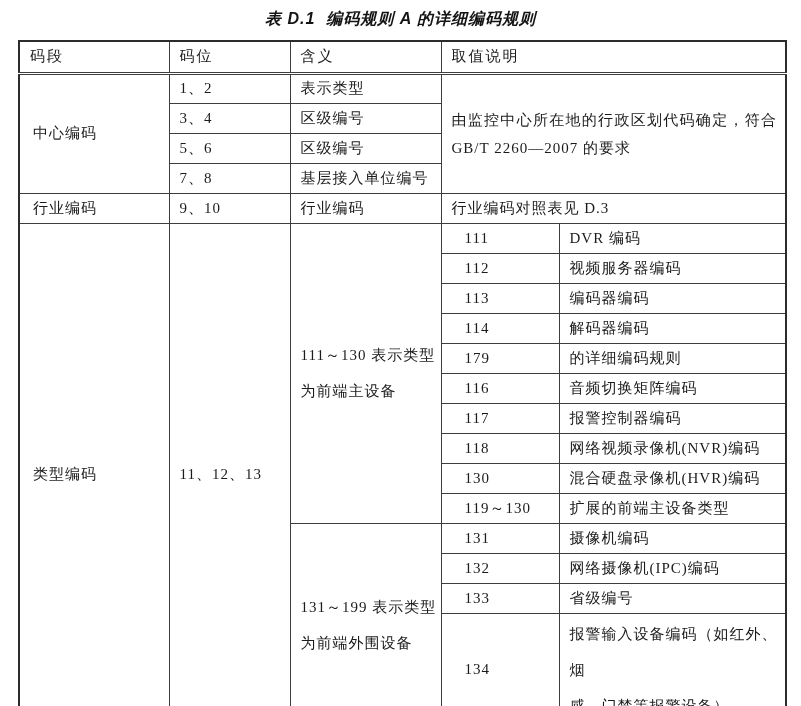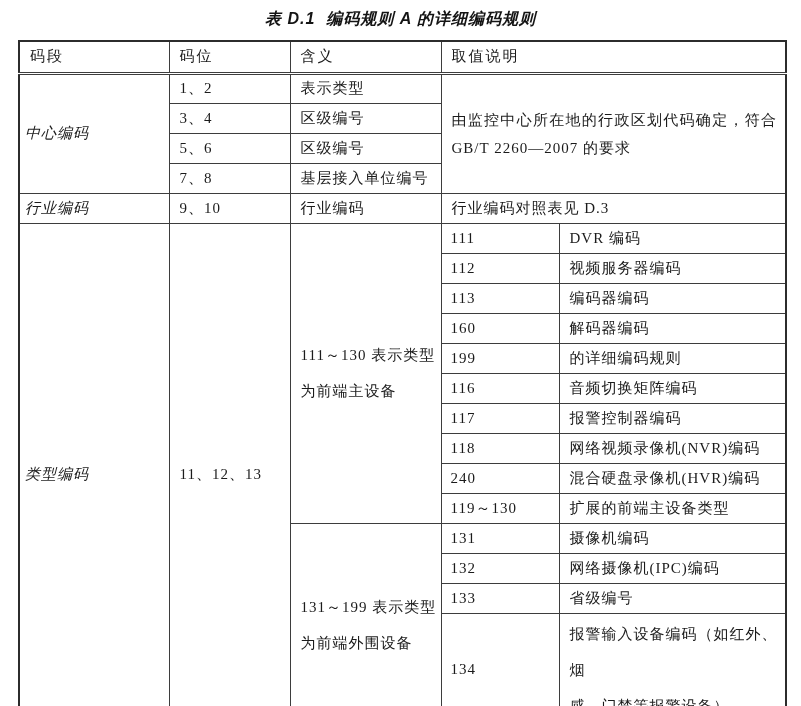--- a/index.html
+++ b/index.html
@@ -31,23 +31,23 @@
     vertical-align:middle;text-align:left;
     overflow:hidden;
   }
   thead tr{height:32px;}
   tbody tr{height:30px;}
   tbody tr.tall{height:62px;}
   th{
     font-weight:normal;text-align:left;letter-spacing:2px;
     border-bottom:3px double #3d3d3d;
   }
-  td.cell-seg{padding-left:5px;font-style:italic;}
+  td.cell-seg{padding-left:13px;}
   td.cell-pos{margin-top:28px;}
-  td.cell-code{padding-left:9px;margin-left:12px;}
+  td.cell-code{padding-left:23px;margin-left:12px;}
   td.multiline{white-space:pre-line;line-height:36px;padding-right:4px;}
   td.justify-cell{
     text-align:justify;line-height:28px;
     padding-left:10px;padding-right:8px;
   }
 </style>
 </head>
 <body>
 
 <div class="title">表 D.1  编码规则 A 的详细编码规则</div>
@@ -105,41 +105,41 @@
     </tr>
     <tr>
       <td class="cell-code">112</td>
       <td>视频服务器编码</td>
     </tr>
     <tr>
       <td class="cell-code">113</td>
       <td>编码器编码</td>
     </tr>
     <tr>
-      <td class="cell-code">160</td>
+      <td class="cell-code">114</td>
       <td>解码器编码</td>
     </tr>
     <tr>
-      <td class="cell-code">199</td>
+      <td class="cell-code">179</td>
       <td>的详细编码规则</td>
     </tr>
     <tr>
       <td class="cell-code">116</td>
       <td>音频切换矩阵编码</td>
     </tr>
     <tr>
       <td class="cell-code">117</td>
       <td>报警控制器编码</td>
     </tr>
     <tr>
       <td class="cell-code">118</td>
       <td>网络视频录像机(NVR)编码</td>
     </tr>
     <tr>
-      <td class="cell-code">240</td>
+      <td class="cell-code">130</td>
       <td>混合硬盘录像机(HVR)编码</td>
     </tr>
     <tr>
       <td class="cell-code">119～130</td>
       <td>扩展的前端主设备类型</td>
     </tr>
 
     <tr>
       <td rowspan="4" class="multiline">131～199 表示类型
 为前端外围设备</td>

